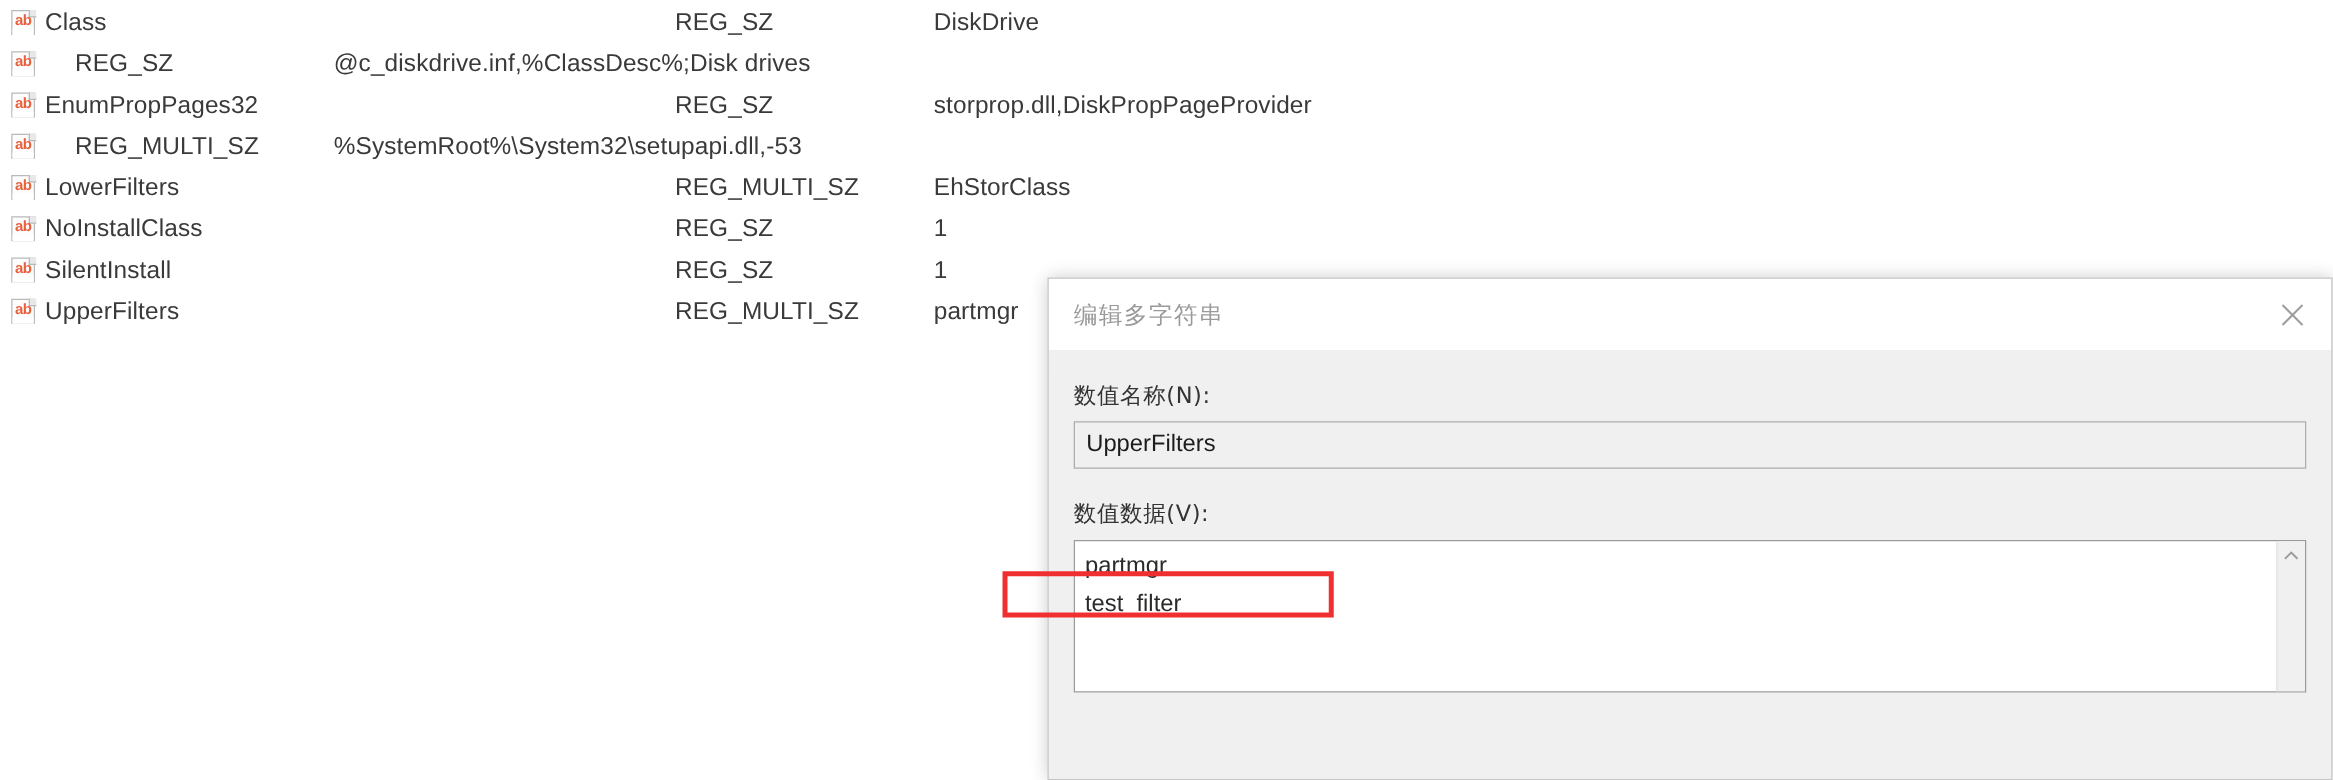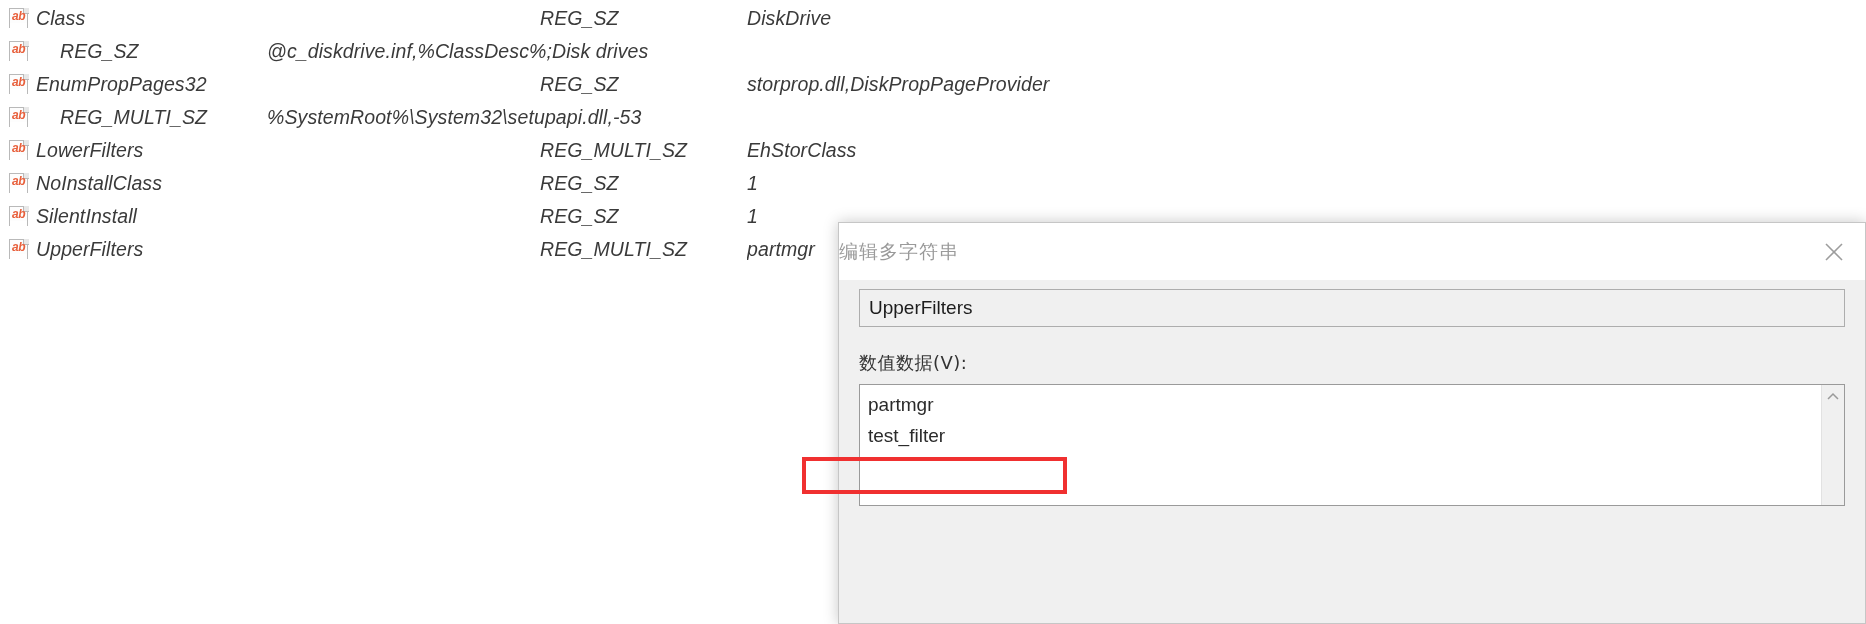--- a/index.html
+++ b/index.html
@@ -26,21 +26,20 @@
   }
 
   .reg-row {
     position: absolute;
     left: 0;
     width: 1730px;
     height: 32px;
     display: flex;
     align-items: center;
     white-space: nowrap;
-    font-style: italic;
   }
 
   .reg-icon {
     position: relative;
     flex: 0 0 auto;
     width: 22px;
     height: 22px;
     margin-left: 8px;
     margin-right: 6px;
   }
@@ -126,20 +125,21 @@
     overflow: hidden;
   }
   .dlg-titlebar {
     position: relative;
     height: 57px;
     background: #ffffff;
     display: flex;
     align-items: center;
   }
   .dlg-title {
+    margin-left: 20px;
     font-size: 19px;
     color: #9a9a9a;
     font-family: "DejaVu Sans", "Liberation Sans", sans-serif;
     letter-spacing: 1px;
   }
   .dlg-close {
     position: absolute;
     right: 0;
     top: 0;
     width: 62px;
@@ -339,20 +339,21 @@
     <div class="dlg-close">
       <svg width="22" height="22" viewBox="0 0 22 22">
         <line x1="3" y1="3" x2="19" y2="19" stroke="#9d9d9d" stroke-width="1.6"></line>
         <line x1="19" y1="3" x2="3" y2="19" stroke="#9d9d9d" stroke-width="1.6"></line>
       </svg>
     </div>
   </div>
 
   <div class="dlg-body">
 
+    <div class="field-label">数值名称(N):</div>
 
     <div class="text-input">
       <span>UpperFilters</span>
     </div>
 
     <div class="field-label">数值数据(V):</div>
 
     <div class="textarea-wrap">
       <div class="textarea-content">
         <div class="ta-line">partmgr</div>

